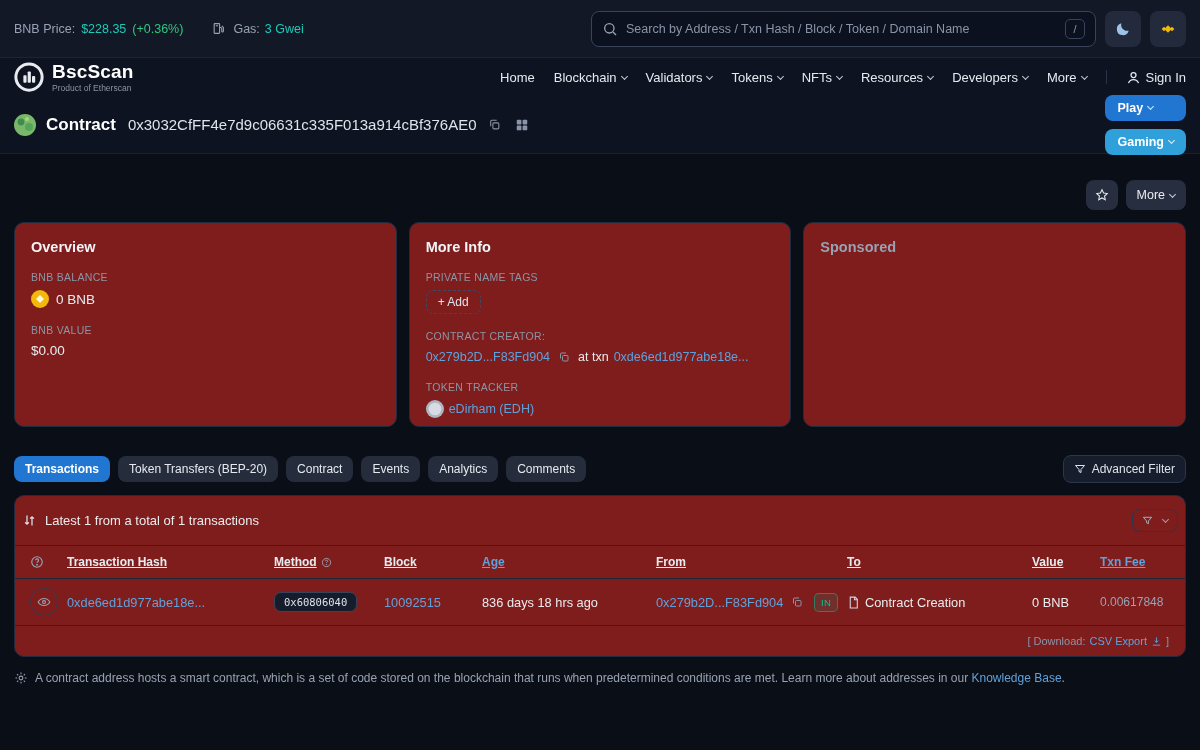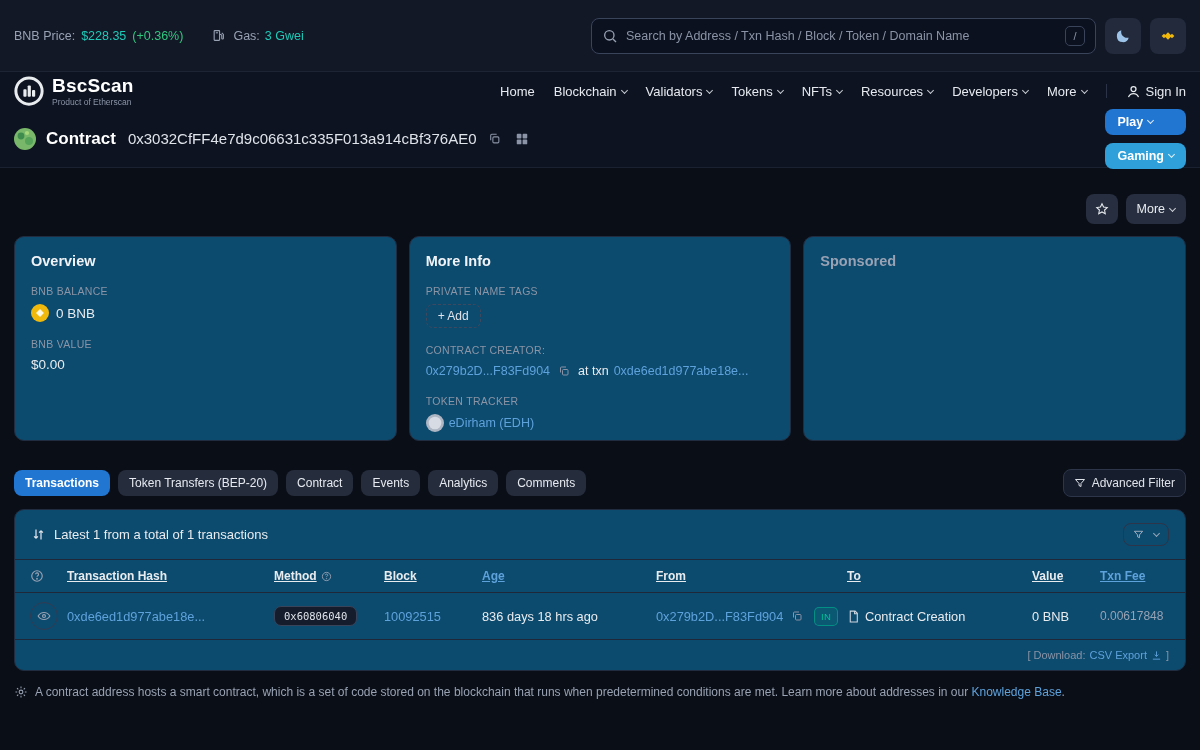--- a/index.html
+++ b/index.html
@@ -6,21 +6,21 @@
   html,body{width:1200px;height:750px;}
   body{background:#0a0e17;color:#e9ecef;font-family:"Liberation Sans","DejaVu Sans",sans-serif;font-size:13px;overflow:hidden;}
   a{text-decoration:none;color:inherit;cursor:pointer;}
   button{font-family:inherit;cursor:pointer;border:none;background:none;color:inherit;}
   .muted{color:#98a2b3;}
   .teal{color:#1ec9b8;}
   .green{color:#31c77f;}
   .link{color:#5ea2dc;}
 
   
-  .topbar{height:72px;background:#121826;border-bottom:1px solid #1d2535;display:flex;align-items:center;padding:0 14px;}
+  .topbar{height:58px;background:#121826;border-bottom:1px solid #1d2535;display:flex;align-items:center;padding:0 14px;}
   .topbar-left{display:flex;align-items:center;gap:6px;font-size:12.5px;}
   .gas-group{display:flex;align-items:center;gap:5px;margin-left:20px;}
   .topbar-right{margin-left:auto;display:flex;align-items:center;gap:9px;}
   .search{width:505px;height:36px;background:#0b111e;border:1px solid #39435a;border-radius:8px;display:flex;align-items:center;padding:0 10px;gap:8px;}
   .search input{flex:1;background:transparent;border:none;outline:none;color:#e9ecef;font-size:12.5px;font-family:inherit;}
   .search input::placeholder{color:#8a94a6;}
   .kbd{width:20px;height:20px;border:1px solid #39435a;border-radius:5px;display:flex;align-items:center;justify-content:center;color:#8a94a6;font-size:11px;flex:0 0 auto;}
   .iconbtn{width:36px;height:36px;border-radius:8px;background:#222a3c;display:flex;align-items:center;justify-content:center;}
 
   
@@ -44,38 +44,38 @@
   .btn-blue{background:#2176d2;color:#fff;font-size:12.5px;font-weight:bold;padding:6px 12px;border-radius:8px;display:flex;align-items:center;}
   .btn-cyan{background:#2fa0da;color:#fff;font-size:12.5px;font-weight:bold;padding:6px 12px;border-radius:8px;display:flex;align-items:center;}
 
   
   .actions-row{display:flex;justify-content:flex-end;align-items:center;gap:8px;margin:26px 14px 12px;}
   .btn-dark{background:#262e3f;color:#e9ecef;font-size:12.5px;padding:6px 11px;border-radius:8px;display:flex;align-items:center;height:30px;}
   .btn-icon-dark{width:32px;height:30px;background:#262e3f;border-radius:8px;display:flex;align-items:center;justify-content:center;}
 
   
   .cards{display:grid;grid-template-columns:1fr 1fr 1fr;gap:12px;margin:0 14px;}
-  .card{background:#0c4a6e;border:1px solid #222c40;border-radius:10px;}
+  .card{background:#7f1d1d;border:1px solid #222c40;border-radius:10px;}
   .cards .card{height:205px;padding:16px;}
   .card-title{font-size:14.5px;font-weight:bold;color:#f1f3f6;}
   .card-title.dim{color:#98a2b3;}
   .ov-label{font-size:10.5px;color:#8b95a5;letter-spacing:.3px;margin-top:16px;margin-bottom:7px;}
   .ov-value{font-size:13.5px;color:#e9ecef;display:flex;align-items:center;gap:7px;}
   .chip-dashed{display:inline-flex;align-items:center;border:1px dashed #3e485e;border-radius:7px;padding:4px 11px;font-size:12px;color:#dfe3ea;background:transparent;}
   .info-line{display:flex;align-items:center;gap:5px;font-size:12.5px;flex-wrap:nowrap;white-space:nowrap;}
 
   
   .tabs-row{display:flex;align-items:center;gap:8px;margin:28px 14px 12px;}
   .tab{padding:6px 11px;border-radius:8px;background:#252c3c;color:#e6eaf0;font-size:12px;}
   .tab.active{background:#2176d2;color:#fff;font-weight:bold;}
   .adv-filter{margin-left:auto;display:flex;align-items:center;gap:6px;border:1px solid #2c3549;background:#161d2c;border-radius:8px;padding:6px 10px;font-size:12px;color:#dfe3ea;}
 
   
   .table-card{margin:0 14px;}
-  .table-head{display:flex;align-items:center;padding:13px 16px;gap:8px;}
+  .table-head{display:flex;align-items:center;padding:13px 7px;gap:8px;}
   .summary{font-size:13px;color:#e9ecef;}
   .filter-sm{margin-left:auto;display:flex;align-items:center;gap:5px;border:1px solid #2c3549;border-radius:8px;padding:5px 9px;color:#aeb6c4;}
   .gridrow{display:grid;grid-template-columns:52px 207px 110px 98px 174px 158px 33px 185px 68px auto;align-items:center;}
   .thead{border-top:1px solid #1f2838;border-bottom:1px solid #1f2838;padding:9px 0;font-size:12px;font-weight:bold;color:#e9ecef;}
   .blue-col{color:#5ea2dc;}
   .trow{padding:9px 0;font-size:12.8px;border-bottom:1px solid #1f2838;}
   .cell-first{padding-left:15px;display:flex;align-items:center;}
   .hcell{display:flex;align-items:center;gap:4px;text-decoration:underline;}
   .eye-btn{width:28px;height:28px;border:1px solid #323c52;border-radius:50%;display:flex;align-items:center;justify-content:center;}
   .badge-method{display:inline-block;border:1px solid #39435a;background:#151c2b;border-radius:7px;padding:3px 9px;font-size:10.5px;font-family:"DejaVu Sans Mono",monospace;color:#dfe3ea;}

